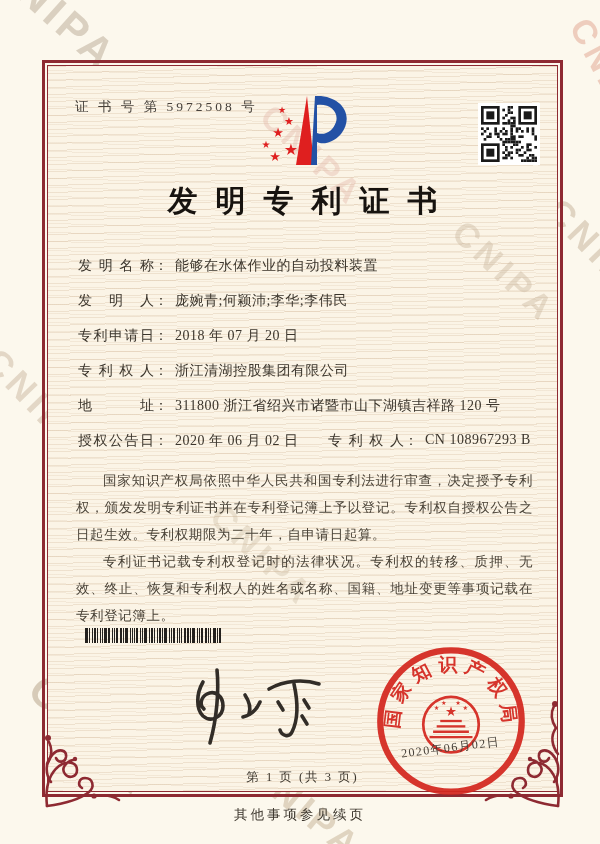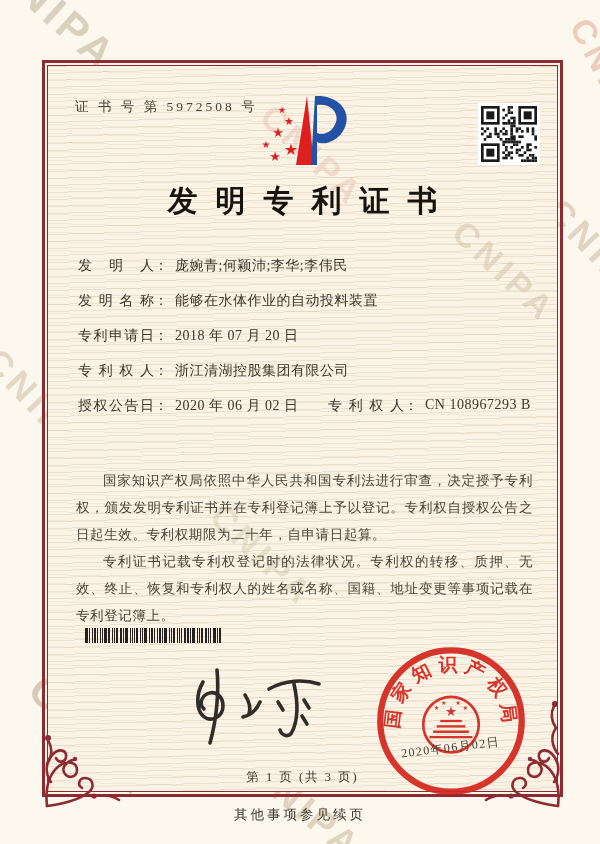--- a/index.html
+++ b/index.html
@@ -210,30 +210,33 @@
         <rect x="20" y="12" width="1" height="1" fill="#1a1a1a"></rect>
         <rect x="20" y="15" width="1" height="1" fill="#1a1a1a"></rect>
         <rect x="20" y="19" width="1" height="1" fill="#1a1a1a"></rect>
         <rect x="20" y="20" width="1" height="1" fill="#1a1a1a"></rect>
       </svg>
 
     <div class="title">发明专利证书</div>
 
     <div class="rows">
       <div class="row">
+        <span class="lbl">发明名称</span><span class="col">：</span><span class="val">能够在水体作业的自动投料装置</span>
+      </div>
+      <div class="row">
         <span class="lbl">发明人</span><span class="col">：</span><span class="val">庞婉青;何颖沛;李华;李伟民</span>
       </div>
       <div class="row">
-        <span class="lbl">发明名称</span><span class="col">：</span><span class="val">能够在水体作业的自动投料装置</span>
-      </div>
-      <div class="row">
         <span class="lbl">专利申请日</span><span class="col">：</span><span class="val">2018 年 07 月 20 日</span>
       </div>
       <div class="row">
         <span class="lbl">专利权人</span><span class="col">：</span><span class="val">浙江清湖控股集团有限公司</span>
+      </div>
+      <div class="row">
+        <span class="lbl">地址</span><span class="col">：</span><span class="val">311800 浙江省绍兴市诸暨市山下湖镇吉祥路 120 号</span>
       </div>
       <div class="row">
         <span class="grant-first"><span class="lbl">授权公告日</span><span class="col">：</span><span class="val">2020 年 06 月 02 日</span></span><span><span class="lbl">专利权人</span><span class="col">：</span><span class="val">CN 108967293 B</span></span>
       </div>
     </div>
 
     <div class="paras">
       <p>国家知识产权局依照中华人民共和国专利法进行审查，决定授予专利权，颁发发明专利证书并在专利登记簿上予以登记。专利权自授权公告之日起生效。专利权期限为二十年，自申请日起算。</p>
       <p>专利证书记载专利权登记时的法律状况。专利权的转移、质押、无效、终止、恢复和专利权人的姓名或名称、国籍、地址变更等事项记载在专利登记簿上。</p>
     </div>

